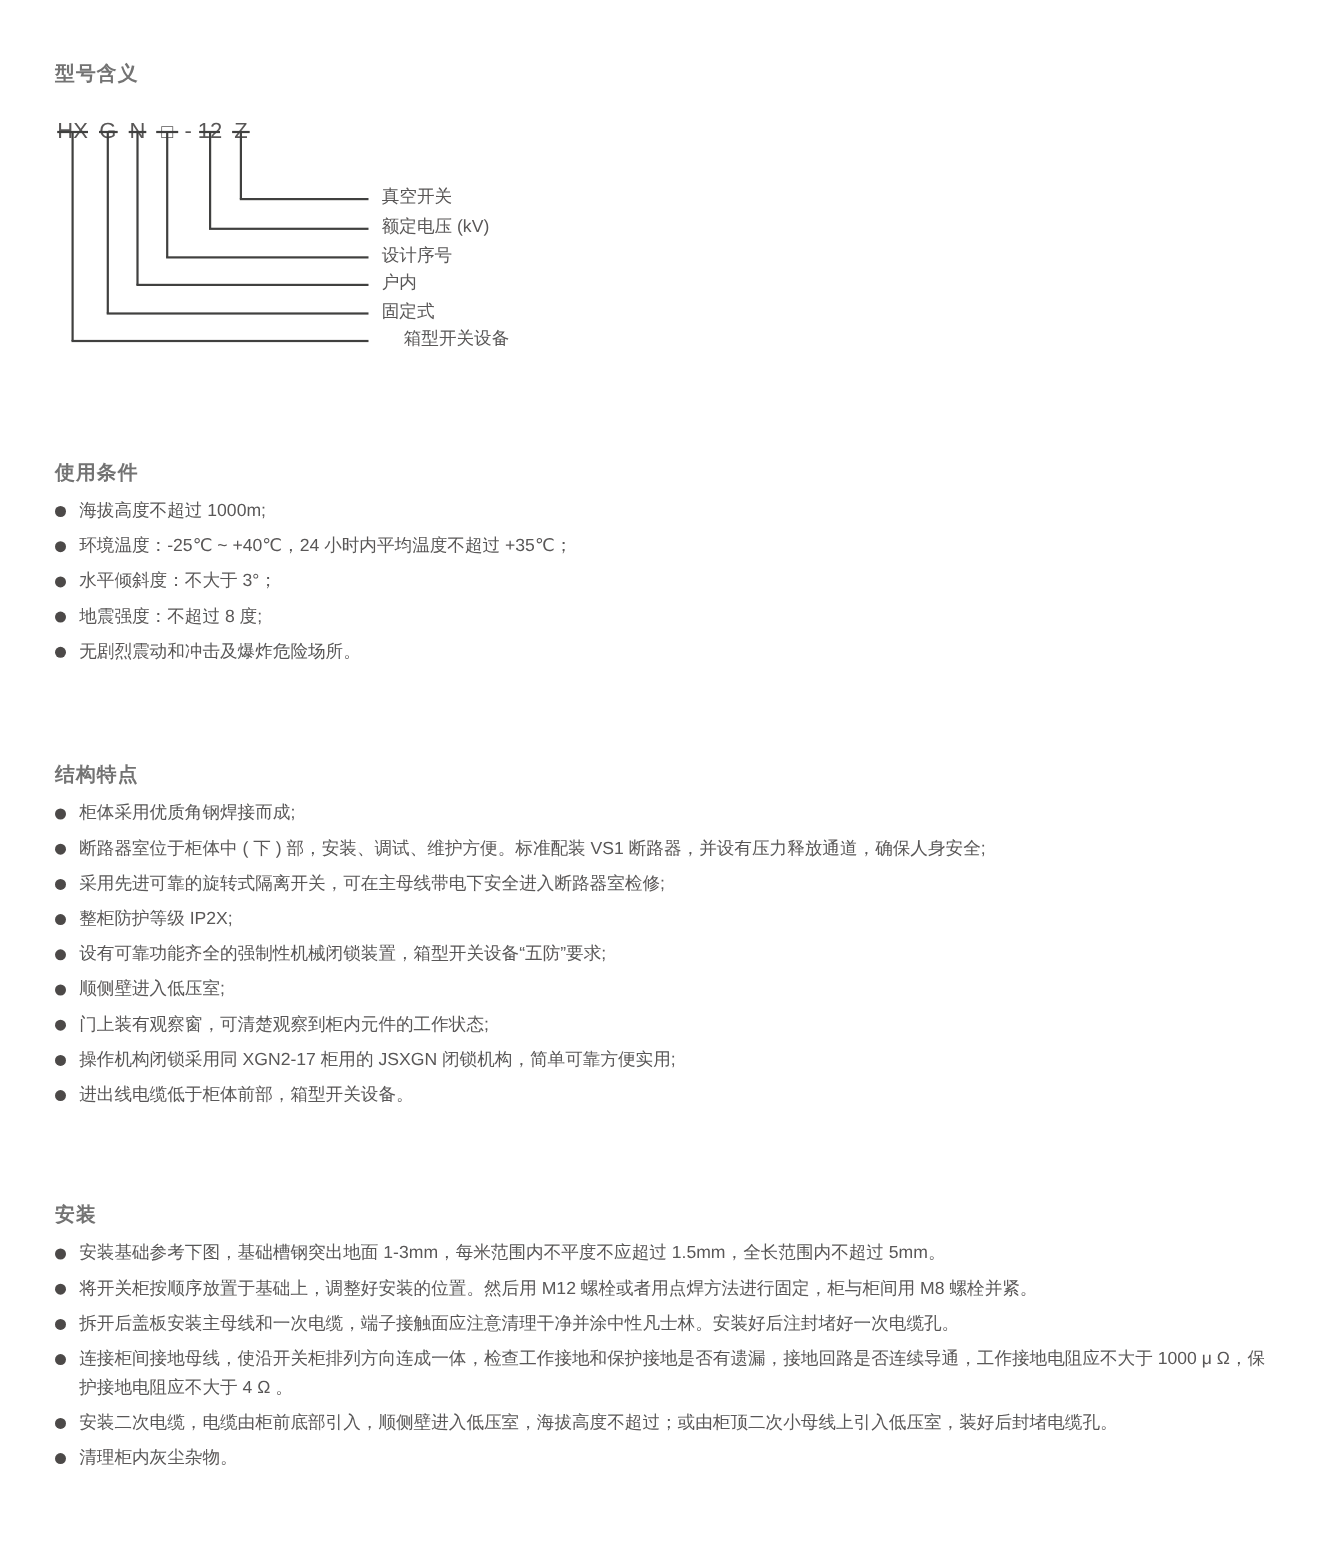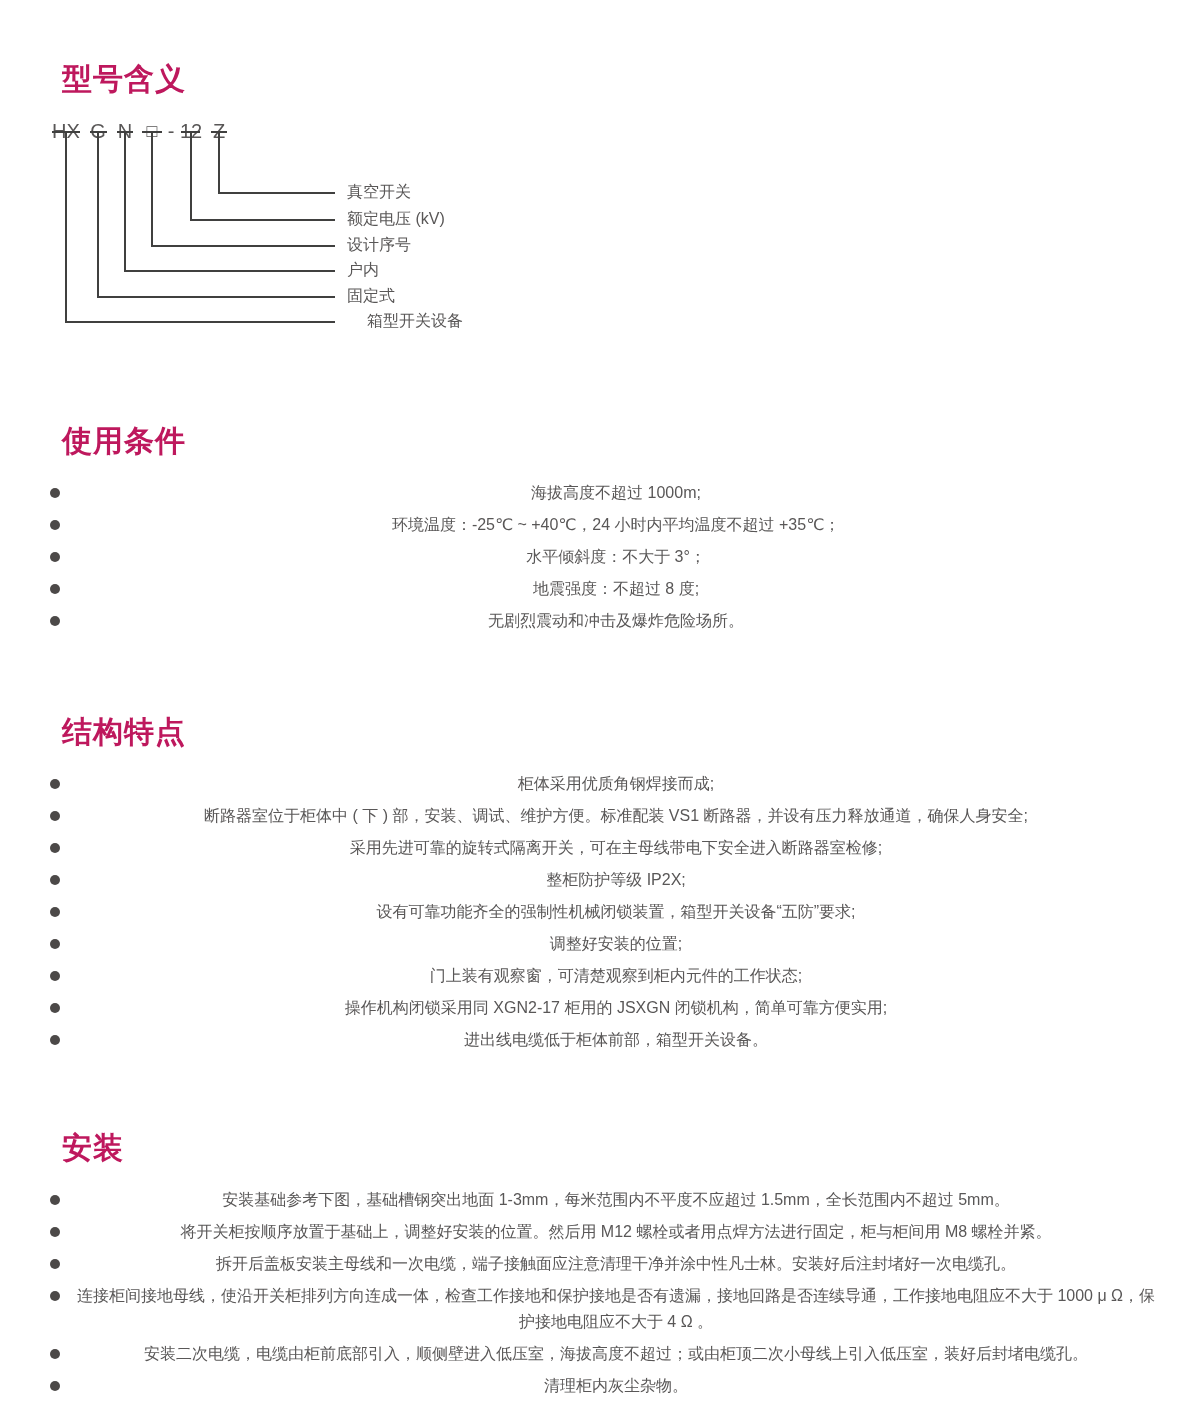--- a/index.html
+++ b/index.html
@@ -5,25 +5,25 @@
   html, body { margin: 0; padding: 0; background: #ffffff; }
   body {
     width: 1200px; height: 1403px;
     font-family: "Liberation Sans", "DejaVu Sans", sans-serif;
     color: #595757;
     -webkit-font-smoothing: antialiased;
   }
   .page { padding: 52px 40px 0 50px; }
 
   h2.sec-heading {
-    color: #be185d;
-    font-size: 30px;
+    color: #737373;
+    font-size: 18px;
     font-weight: bold;
     line-height: 30px;
-    margin: 12px;
+    margin: 0;
     letter-spacing: 1px;
   }
 
   
   .diagram { position: relative; height: 238px; margin-top: 14px; }
   .code {
     position: absolute; top: 12px;
     transform: translateX(-50%);
     font-size: 20px; color: #595757; line-height: 22px; white-space: nowrap;
   }
@@ -61,24 +61,23 @@
   .l1 { top: 75px; } .l2 { top: 102px; } .l3 { top: 128px; }
   .l4 { top: 153px; } .l5 { top: 179px; } .l6 { top: 204px; margin-left: 20px; }
 
   
   .sec-conditions   { margin-top: 80px; }
   .sec-features     { margin-top: 83px; }
   .sec-installation { margin-top: 80px; }
 
   ul.bullets {
     list-style: none;
-    margin: 24px 0 0 0;
+    margin: 8px 0 0 0;
     padding: 0;
     max-width: 1135px;
-    text-align: center;
   }
   ul.bullets li {
     position: relative;
     padding-left: 22px;
     font-size: 16px;
     line-height: 26px;
     margin-bottom: 6px;
     color: #595757;
   }
   .bullet {
@@ -147,21 +146,21 @@
   </section>
 
   <section class="sec-features">
     <h2 class="sec-heading">结构特点</h2>
     <ul class="bullets">
       <li><span class="bullet"></span><span>柜体采用优质角钢焊接而成;</span></li>
       <li><span class="bullet"></span><span>断路器室位于柜体中 ( 下 ) 部，安装、调试、维护方便。标准配装 VS1 断路器，并设有压力释放通道，确保人身安全;</span></li>
       <li><span class="bullet"></span><span>采用先进可靠的旋转式隔离开关，可在主母线带电下安全进入断路器室检修;</span></li>
       <li><span class="bullet"></span><span>整柜防护等级 IP2X;</span></li>
       <li><span class="bullet"></span><span>设有可靠功能齐全的强制性机械闭锁装置，箱型开关设备“五防”要求;</span></li>
-      <li><span class="bullet"></span><span>调整好安装的位置;</span></li>
+      <li><span class="bullet"></span><span>顺侧壁进入低压室;</span></li>
       <li><span class="bullet"></span><span>门上装有观察窗，可清楚观察到柜内元件的工作状态;</span></li>
       <li><span class="bullet"></span><span>操作机构闭锁采用同 XGN2-17 柜用的 JSXGN 闭锁机构，简单可靠方便实用;</span></li>
       <li><span class="bullet"></span><span>进出线电缆低于柜体前部，箱型开关设备。</span></li>
     </ul>
   </section>
 
   <section class="sec-installation">
     <h2 class="sec-heading">安装</h2>
     <ul class="bullets">
       <li><span class="bullet"></span><span>安装基础参考下图，基础槽钢突出地面 1-3mm，每米范围内不平度不应超过 1.5mm，全长范围内不超过 5mm。</span></li>

